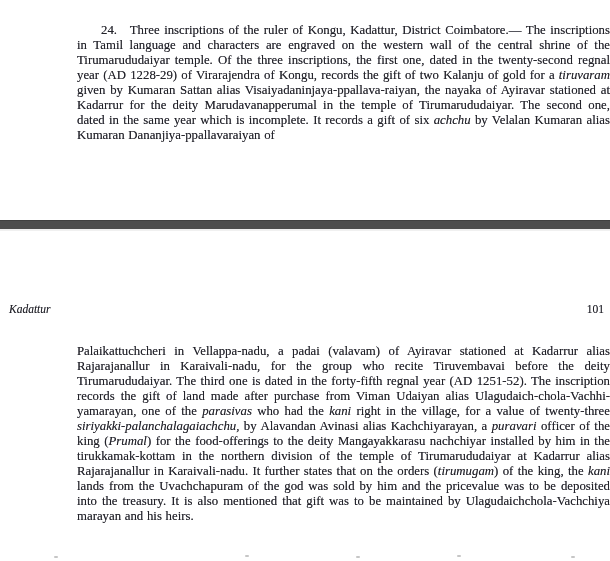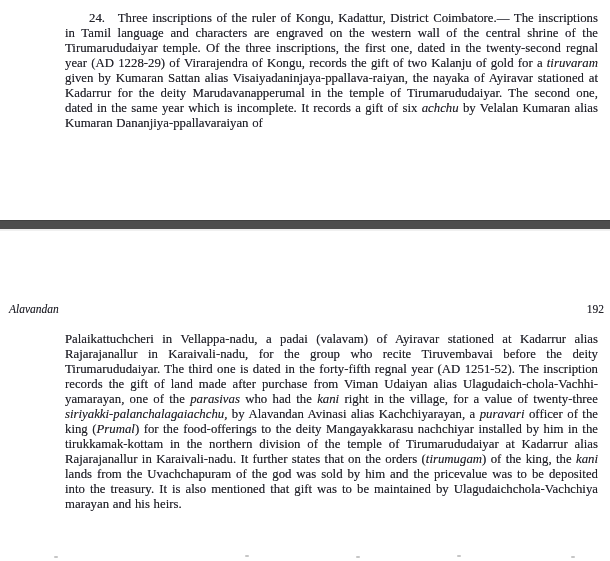--- a/index.html
+++ b/index.html
@@ -8,21 +8,21 @@
     width: 610px;
     height: 561px;
     background: var(--bg-color, #ffffff);
     font-family: "Liberation Serif", "DejaVu Serif", serif;
     overflow: hidden;
   }
   .para {
     position: absolute;
     left: 65px;
     width: 533px;
-    margin: 0;
+    margin: 12px;
     text-align: justify;
     font-size: 12.8px;
     line-height: 15px;
     color: var(--text-color, #23232a);
     text-shadow: 0 0 0.4px rgba(35, 35, 48, 0.55);
     word-spacing: 0.5px;
   }
   .para i { font-style: italic; }
   .para-1 { top: 11px; text-indent: 24px; }
   .para-2 { top: 332px; }
@@ -61,22 +61,22 @@
 </head>
 <body>
 
 <div class="page">
 
   <p class="para para-1"><span>24. Three inscriptions of the ruler of Kongu, Kadattur, District Coimbatore.— The inscriptions in Tamil language and characters are engraved on the western wall of the central shrine of the Tirumarududaiyar temple. Of the three inscriptions, the first one, dated in the twenty-second regnal year (AD 1228-29) of Virarajendra of Kongu, records the gift of two Kalanju of gold for a </span><i>tiruvaram</i><span> given by Kumaran Sattan alias Visaiyadaninjaya-ppallava-raiyan, the nayaka of Ayiravar stationed at Kadarrur for the deity Marudavanapperumal in the temple of Tirumarududaiyar. The second one, dated in the same year which is incomplete. It records a gift of six </span><i>achchu</i><span> by Velalan Kumaran alias Kumaran Dananjiya-ppallavaraiyan of</span></p>
 
   <div class="divider-bar"></div>
 
   <div class="running-header">
-    <span class="hdr-title">Alavandan</span>
-    <span class="hdr-page">192</span>
+    <span class="hdr-title">Kadattur</span>
+    <span class="hdr-page">101</span>
   </div>
 
   <p class="para para-2"><span>Palaikattuchcheri in Vellappa-nadu, a padai (valavam) of Ayiravar stationed at Kadarrur alias Rajarajanallur in Karaivali-nadu, for the group who recite Tiruvembavai before the deity Tirumarududaiyar. The third one is dated in the forty-fifth regnal year (AD 1251-52). The inscription records the gift of land made after purchase from Viman Udaiyan alias Ulagudaich-chola-Vachhi-yamarayan, one of the </span><i>parasivas</i><span> who had the </span><i>kani</i><span> right in the village, for a value of twenty-three </span><i>siriyakki-palanchalagaiachchu,</i><span> by Alavandan Avinasi alias Kachchiyarayan, a </span><i>puravari</i><span> officer of the king (</span><i>Prumal</i><span>) for the food-offerings to the deity Mangayakkarasu nachchiyar installed by him in the tirukkamak-kottam in the northern division of the temple of Tirumarududaiyar at Kadarrur alias Rajarajanallur in Karaivali-nadu. It further states that on the orders (</span><i>tirumugam</i><span>) of the king, the </span><i>kani</i><span> lands from the Uvachchapuram of the god was sold by him and the pricevalue was to be deposited into the treasury. It is also mentioned that gift was to be maintained by Ulagudaichchola-Vachchiya marayan and his heirs.</span></p>
 
   <div class="speck" style="left:54px;  top:556px;"></div>
   <div class="speck" style="left:245px; top:555px;"></div>
   <div class="speck" style="left:356px; top:556px;"></div>
   <div class="speck" style="left:457px; top:555px;"></div>
   <div class="speck" style="left:571px; top:556px;"></div>
 

